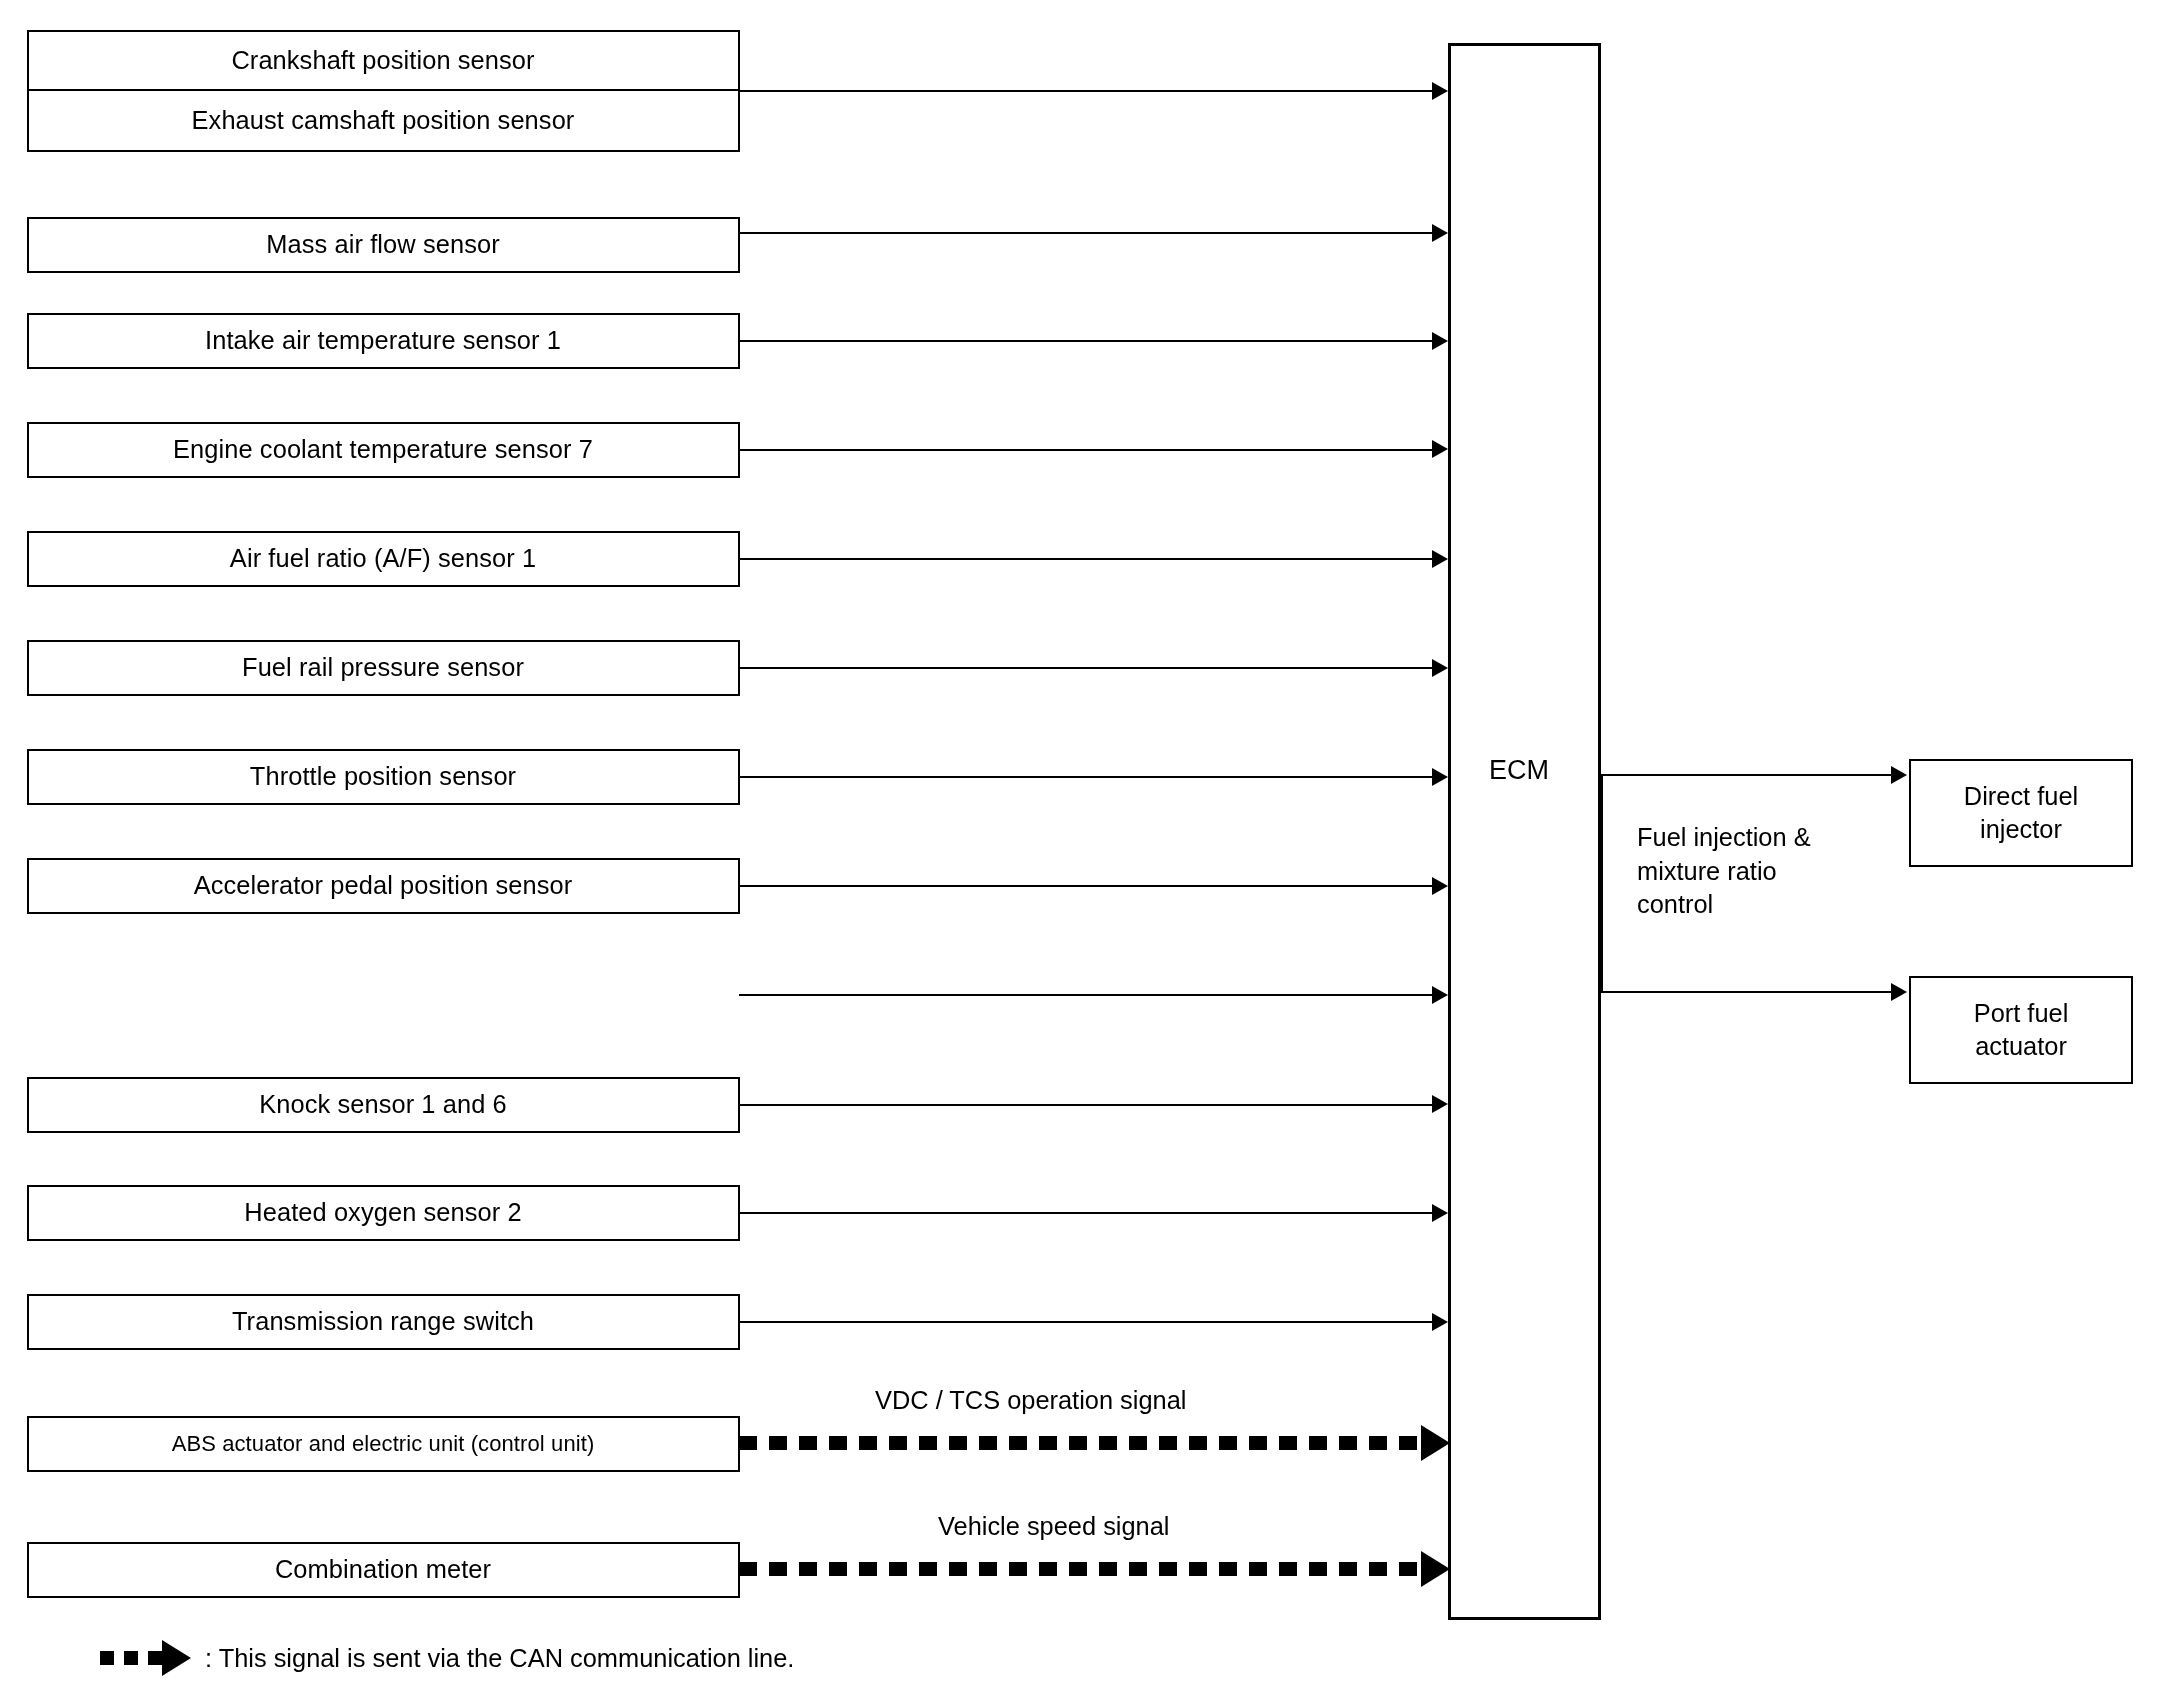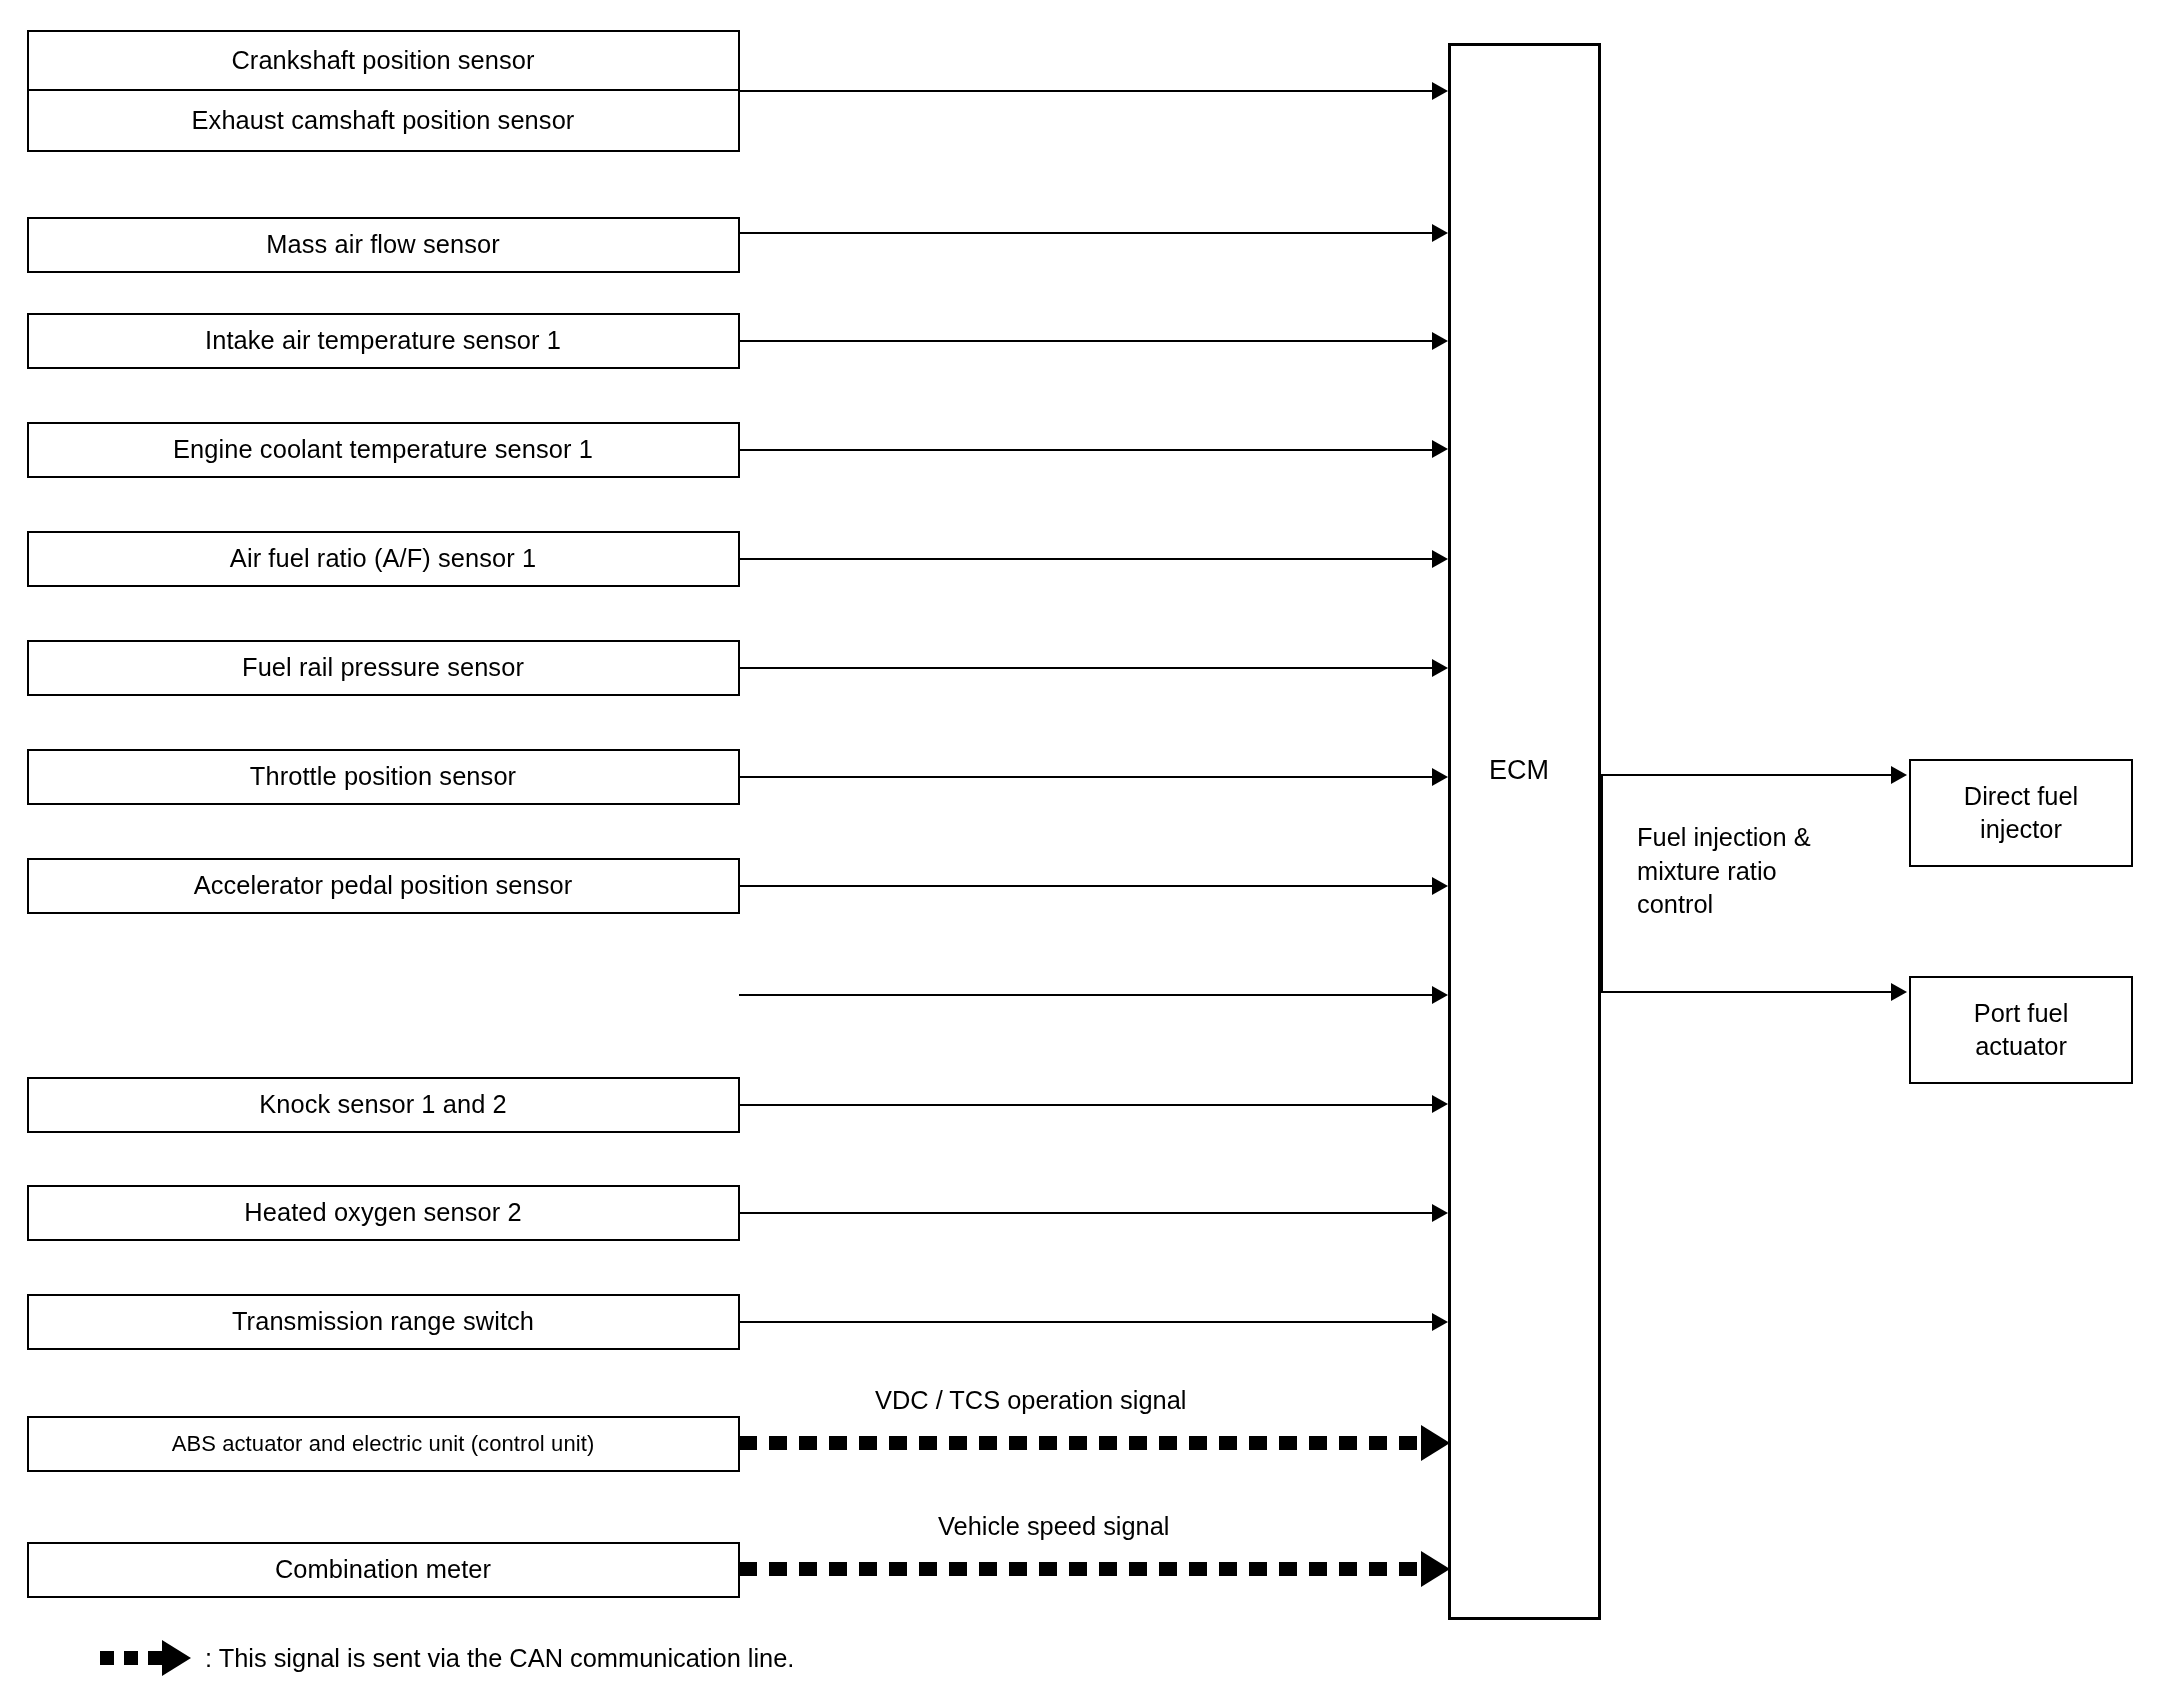--- a/index.html
+++ b/index.html
@@ -177,42 +177,42 @@
 
   <div class="box" style="left:26.5px; top:217px; width:713px; height:56px;">
     <span>Mass air flow sensor</span>
   </div>
 
   <div class="box" style="left:26.5px; top:313px; width:713px; height:56px;">
     <span>Intake air temperature sensor 1</span>
   </div>
 
   <div class="box" style="left:26.5px; top:422px; width:713px; height:56px;">
-    <span>Engine coolant temperature sensor 1</span>
+    <span>Engine coolant temperature sensor 7</span>
   </div>
 
   <div class="box" style="left:26.5px; top:531px; width:713px; height:56px;">
     <span>Air fuel ratio (A/F) sensor 1</span>
   </div>
 
   <div class="box" style="left:26.5px; top:640px; width:713px; height:56px;">
     <span>Fuel rail pressure sensor</span>
   </div>
 
   <div class="box" style="left:26.5px; top:749px; width:713px; height:56px;">
     <span>Throttle position sensor</span>
   </div>
 
   <div class="box" style="left:26.5px; top:858px; width:713px; height:56px;">
     <span>Accelerator pedal position sensor</span>
   </div>
 
 
   <div class="box" style="left:26.5px; top:1077px; width:713px; height:56px;">
-    <span>Knock sensor 1 and 2</span>
+    <span>Knock sensor 1 and 6</span>
   </div>
 
   <div class="box" style="left:26.5px; top:1185px; width:713px; height:56px;">
     <span>Heated oxygen sensor 2</span>
   </div>
 
   <div class="box" style="left:26.5px; top:1294px; width:713px; height:56px;">
     <span>Transmission range switch</span>
   </div>
 

